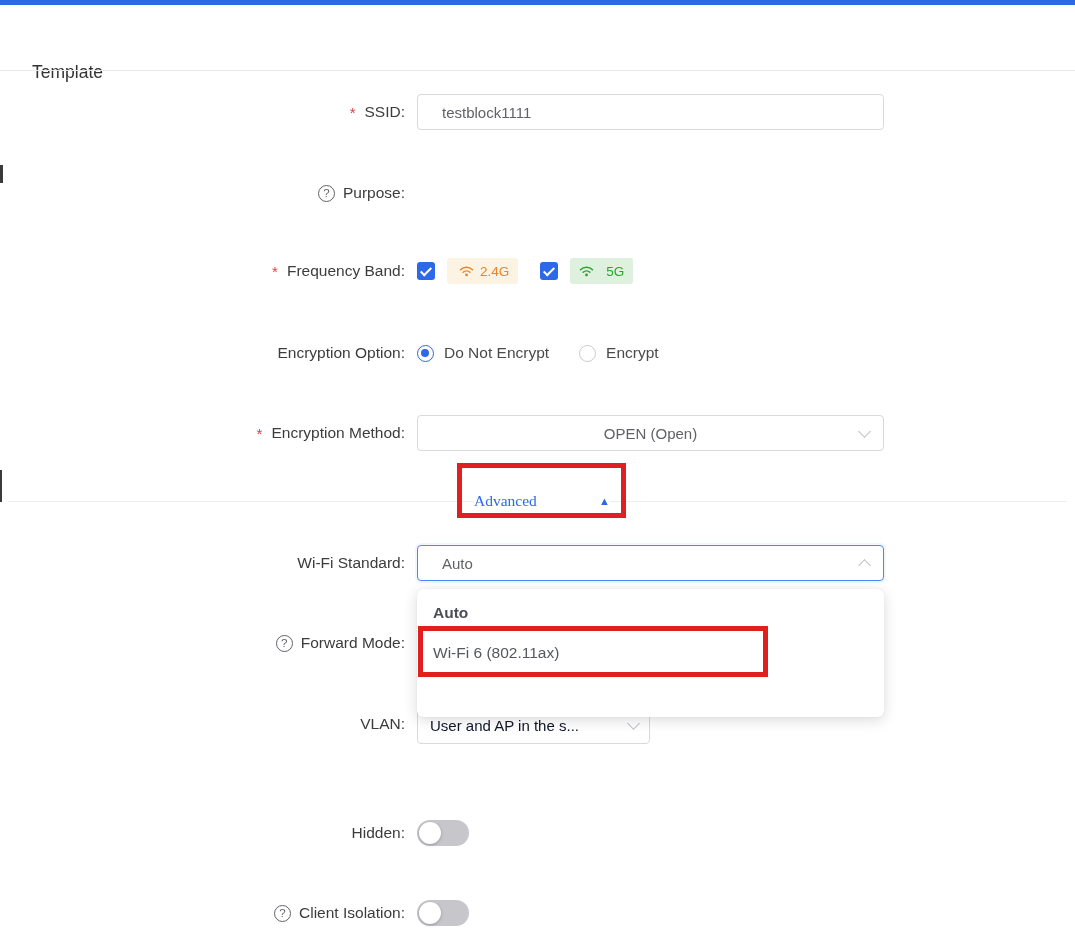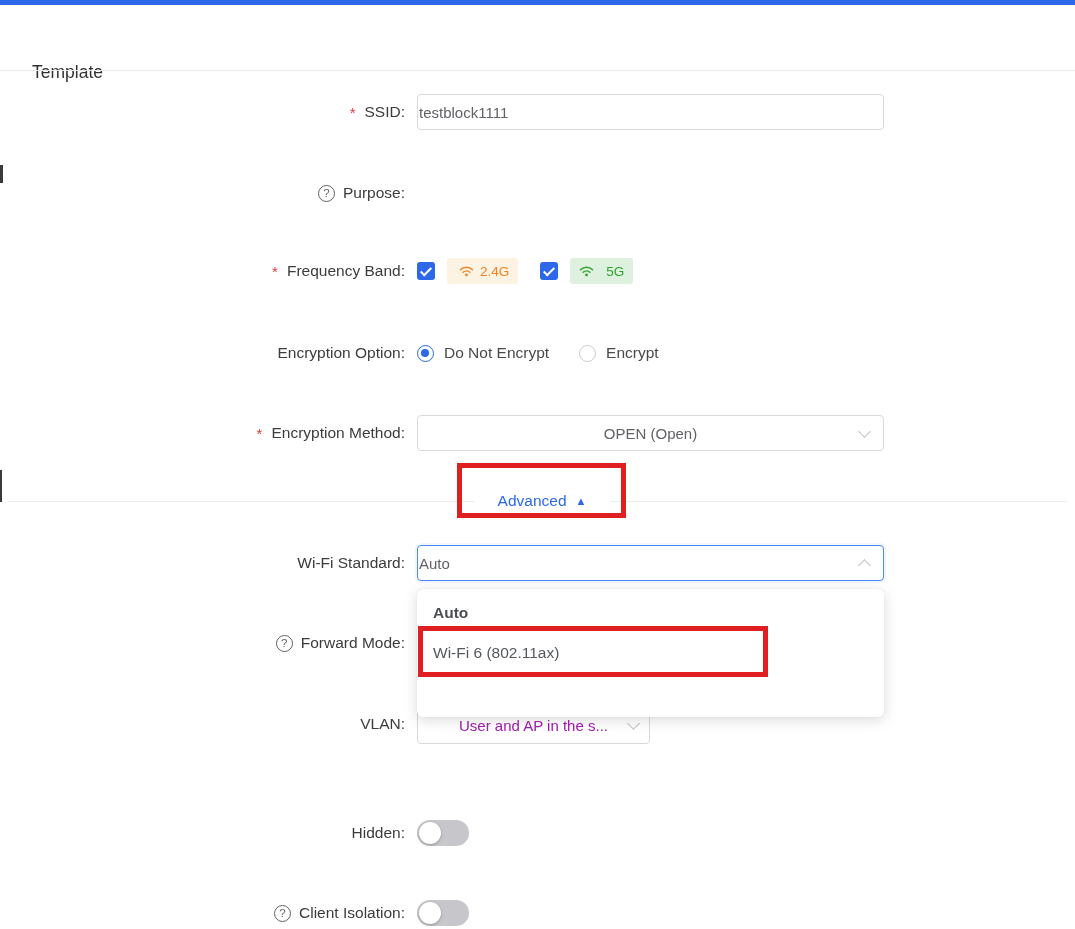--- a/index.html
+++ b/index.html
@@ -10,21 +10,21 @@
   .topbar { position:absolute; left:0; top:0; width:1075px; height:5px; background:var(--accent,#2d68e8); }
   .page-title { position:absolute; left:32px; top:26px; font-size:17.5px; font-weight:500; color:#333;margin-top:36px; }
   .header-divider { position:absolute; left:0; top:70px; width:1075px; height:1px; background:#e9eaec; }
 
   .edge-mark { position:absolute; background:#3a3a3a; }
 
   .row-label { position:absolute; left:0; width:405px; height:26px; display:flex; justify-content:flex-end; align-items:center; gap:8px; font-size:15.5px; color:#3c3c3c; white-space:nowrap; }
   .req { color:#e23c3c; font-size:15px; margin-right:1px; }
   .help { width:17px; height:17px; border:1px solid #5f6266; border-radius:50%; display:flex; align-items:center; justify-content:center; font-size:11.5px; color:#5f6266; flex:none; }
 
-  .field { position:absolute; left:417px; width:467px; height:36px; border:1px solid #d9d9d9; border-radius:4px; background:#fff; display:flex; align-items:center; padding:0 1px; font-size:15px; color:#606266; }
+  .field { position:absolute; left:417px; width:467px; height:36px; border:1px solid #d9d9d9; border-radius:4px; background:#fff; display:flex; align-items:center; padding:0 24px; font-size:15px; color:#606266; }
   .field .chev { position:absolute; right:14px; }
   .chev { width:9px; height:9px; border-right:1.5px solid #b9bdc4; border-bottom:1.5px solid #b9bdc4; }
   .chev.down { transform:rotate(45deg); margin-top:-4px; }
   .chev.up { transform:rotate(-135deg); margin-top:4px; }
   .focused { border:1px solid var(--focus,#4a8af4); box-shadow:0 0 0 2px rgba(74,138,244,.08); }
 
   .opt-row { position:absolute; left:417px; display:flex; align-items:center; height:26px; font-size:15.5px; color:#4a4a4a; }
   .purpose-link { color:var(--accent,#2d68e8); cursor:pointer; }
   .vsep { width:1px; height:18px; background:#d8d8d8; margin:0 12px; }
 
@@ -33,31 +33,31 @@
   .badge { height:26px; border-radius:3px; display:flex; align-items:center; gap:6px; padding:0 9px; font-size:13.5px; }
   .badge-24 { background:var(--b24bg,#fdf3e2); color:var(--b24t,#f08223); }
   .badge-5 { background:var(--b5bg,#def0de); color:var(--b5t,#2da32d);gap:12px; }
 
   .radio { width:17px; height:17px; border-radius:50%; border:1.5px solid #c7cace; background:#fff; position:relative; flex:none; }
   .radio.sel { border-color:var(--accent,#2d68e8); }
   .radio.sel::after { content:""; position:absolute; left:3px; top:3px; width:8px; height:8px; border-radius:50%; background:var(--accent,#2d68e8); }
   .radio-lbl { margin-left:10px; }
 
   .adv-divider { position:absolute; left:8px; top:501px; width:1059px; height:1px; background:#ebedf0; }
-  .adv-label { position:absolute; left:474px; top:488px; width:136px; height:26px; background:#fff; display:flex; align-items:center; justify-content:center; gap:9px; color:var(--accent,#2d68e8); font-size:15.5px; cursor:pointer; }
+  .adv-label { position:absolute; left:474px; top:488px; width:136px; height:26px; background:#fff; display:flex; align-items:center; justify-content:space-between; gap:9px; color:var(--accent,#2d68e8); font-size:15.5px; cursor:pointer;font-family:Liberation Serif, serif; }
   .adv-arrow { font-size:11px; }
 
   .anno-box { position:absolute; border:5px solid var(--red,#e02020); background:transparent; z-index:30; }
 
   .dropdown { position:absolute; left:417px; top:589px; width:467px; height:128px; background:#fff; border-radius:6px; box-shadow:0 3px 14px rgba(0,0,0,.15), 0 0 1px rgba(0,0,0,.12); padding:4px 0; z-index:10; }
   .dd-opt { height:40px; display:flex; align-items:center; padding:0 16px; font-size:15.5px; color:#55585e; cursor:pointer; }
   .dd-opt.selected { font-weight:bold; color:#4c4f54; }
   .dd-opt.hovered { background:var(--hl,#eef6fd); }
 
-  .vlan-select { position:absolute; left:417px; top:706px; width:233px; height:38px; border:1px solid #d9d9d9; border-radius:4px; background:#fff; display:flex; align-items:center; padding:0 24px; font-size:15px; color:#a21caf; z-index:1;justify-content:center; }
+  .vlan-select { position:absolute; left:417px; top:706px; width:233px; height:38px; border:1px solid #d9d9d9; border-radius:4px; background:#fff; display:flex; align-items:center; padding:0 12px; font-size:15px; color:#0f172a; z-index:1; }
   .vlan-select .chev { position:absolute; right:11px; }
 
   .toggle { position:absolute; left:417px; width:52px; height:26px; border-radius:13px; background:#c6c6cb; cursor:pointer; }
   .toggle::after { content:""; position:absolute; left:2px; top:2px; width:22px; height:22px; border-radius:50%; background:#fff; box-shadow:0 1px 3px rgba(0,0,0,.25); }
 
   .wifi-icon svg { display:block; }
 </style>
 </head>
 <body>
 

